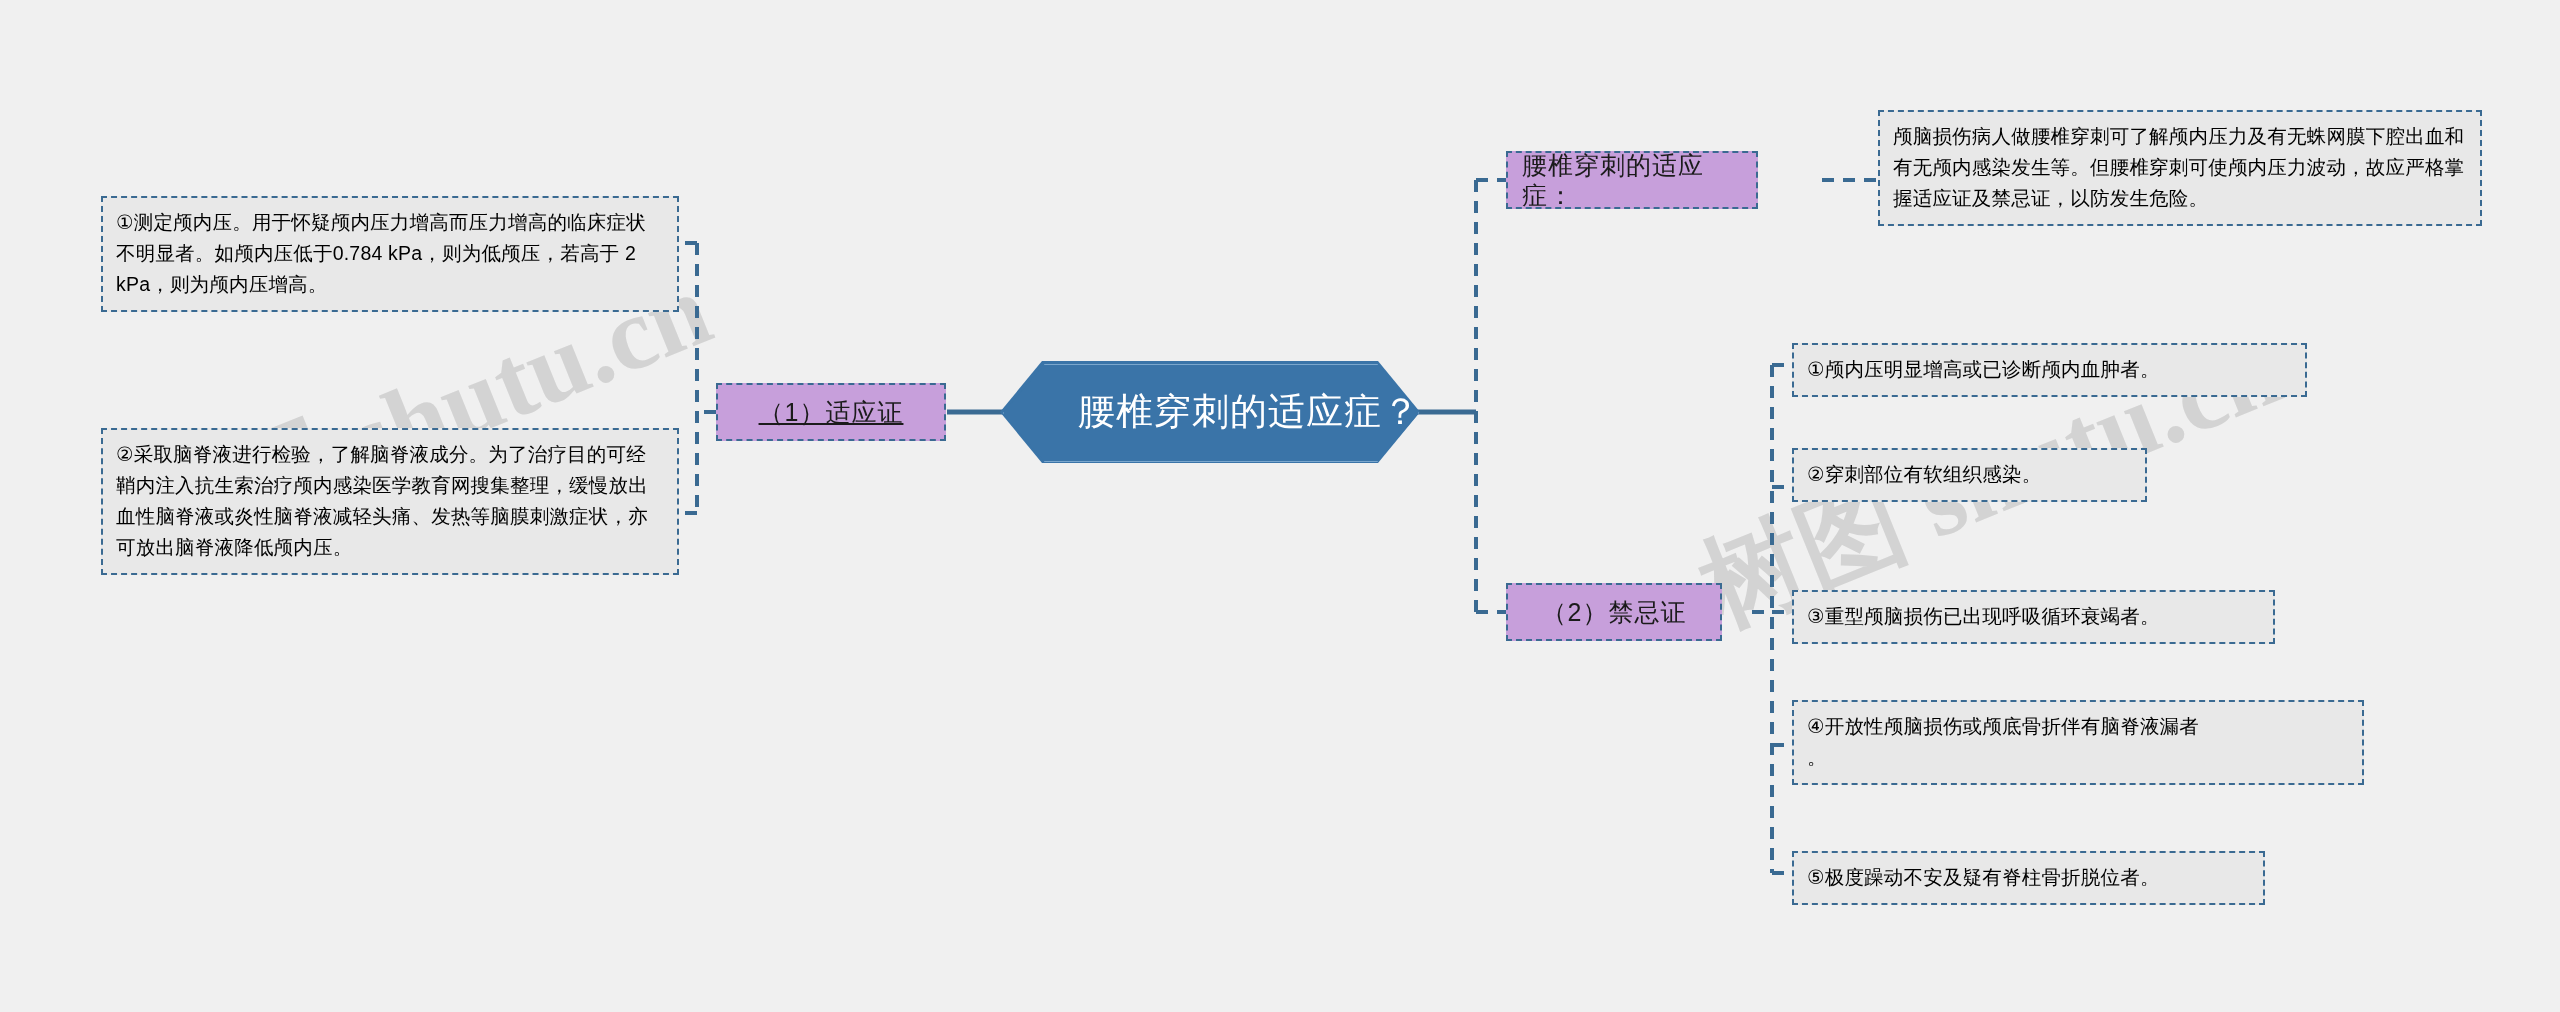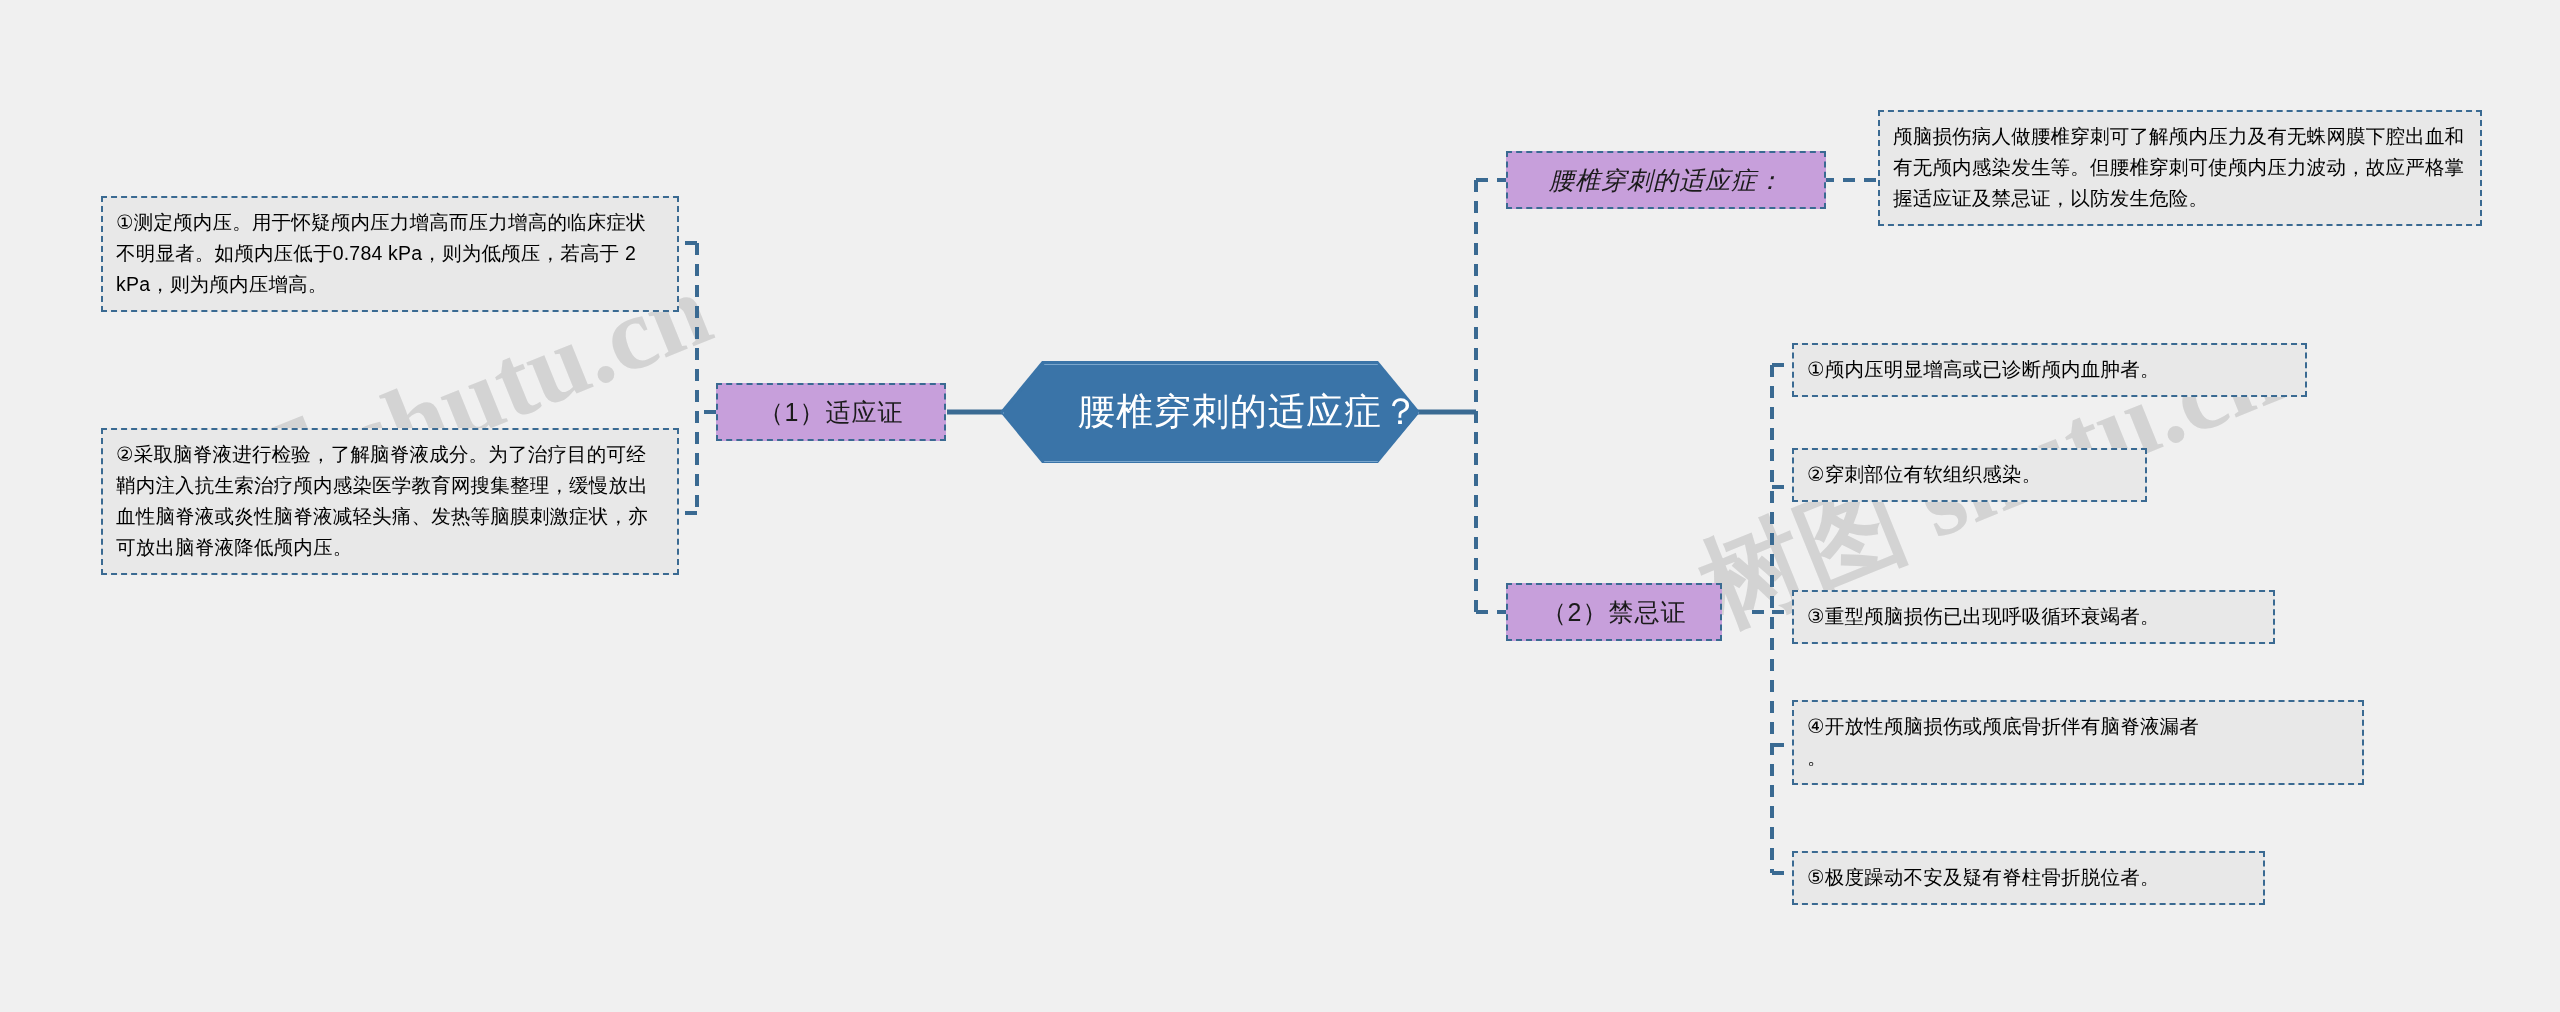--- a/index.html
+++ b/index.html
@@ -134,29 +134,29 @@
       <path d="M1772 612 L 1792 612"></path>
       <path d="M1772 745 L 1792 745"></path>
       <path d="M1772 873 L 1792 873"></path>
     </g>
   </svg>
 
   <div class="node leaf" style="left:101px;top:196px;width:578px;">①测定颅内压。用于怀疑颅内压力增高而压力增高的临床症状不明显者。如颅内压低于0.784 kPa，则为低颅压，若高于 2 kPa，则为颅内压增高。</div>
 
   <div class="node leaf" style="left:101px;top:428px;width:578px;">②采取脑脊液进行检验，了解脑脊液成分。为了治疗目的可经鞘内注入抗生索治疗颅内感染医学教育网搜集整理，缓慢放出血性脑脊液或炎性脑脊液减轻头痛、发热等脑膜刺激症状，亦可放出脑脊液降低颅内压。</div>
 
-  <div class="node branch" style="left:716px;top:383px;width:230px;height:58px;">（1）适应证</div>
+  <div class="node branch" style="left:716px;top:383px;width:230px;height:58px;text-decoration:underline;">（1）适应证</div>
 
   <div id="root" style="left:1000px;top:361px;width:420px;height:102px;">
     <div class="hex"></div>
     <div class="hex-inner"></div>
     <div class="hex-label">腰椎穿刺的适应症？</div>
   </div>
 
-  <div class="node branch" style="left:1506px;top:151px;width:320px;height:58px;font-style:italic;">腰椎穿刺的适应症：</div>
+  <div class="node branch" style="left:1506px;top:151px;width:252px;height:58px;">腰椎穿刺的适应症：</div>
 
   <div class="node leaf" style="left:1878px;top:110px;width:604px;">颅脑损伤病人做腰椎穿刺可了解颅内压力及有无蛛网膜下腔出血和有无颅内感染发生等。但腰椎穿刺可使颅内压力波动，故应严格掌握适应证及禁忌证，以防发生危险。</div>
 
   <div class="node branch" style="left:1506px;top:583px;width:216px;height:58px;">（2）禁忌证</div>
 
   <div class="node leaf" style="left:1792px;top:343px;width:515px;">①颅内压明显增高或已诊断颅内血肿者。</div>
 
   <div class="node leaf" style="left:1792px;top:448px;width:355px;">②穿刺部位有软组织感染。</div>
 
   <div class="node leaf" style="left:1792px;top:590px;width:483px;">③重型颅脑损伤已出现呼吸循环衰竭者。</div>

